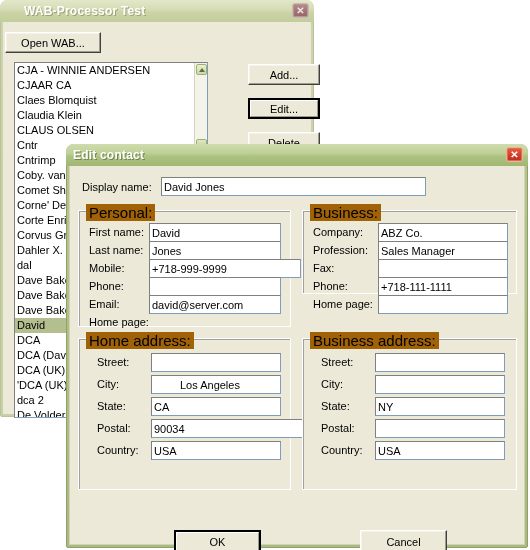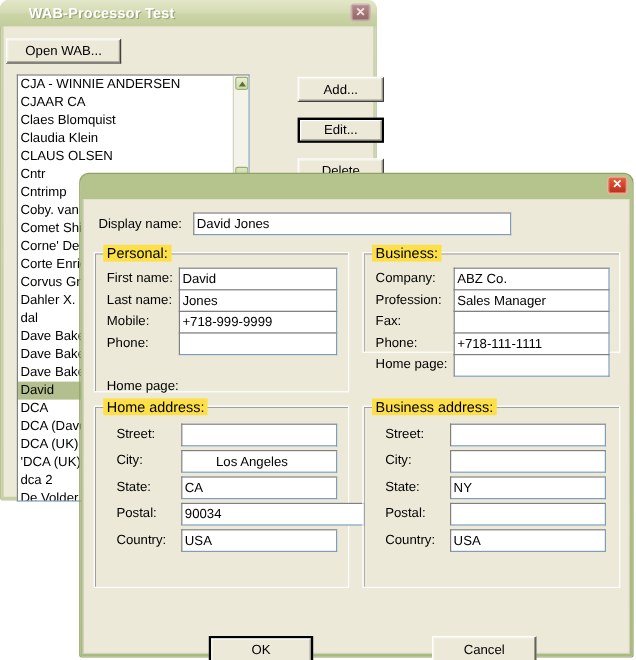--- a/index.html
+++ b/index.html
@@ -167,23 +167,23 @@
   .groupbox {
     position: absolute;
     border: 1px solid #ffffff;
     box-shadow: inset 1px 1px 0 #a0a0a0;
     box-sizing: border-box;
   }
   .groupbox > .gb-title {
     position: absolute;
     top: -7px;
     left: 7px;
-    background: #fde047;
+    background: #a16207;
     padding: 0 3px;
-    font-size: 12px;
+    font-size: 15px;
     color: #000000;
     white-space: nowrap;
   }
 
   
   #wab-window { left: 0; top: 0; width: 314px; height: 417px; }
 
   #open-wab-btn { position: absolute; left: 2px; top: 10px; width: 96px; height: 21px; }
 
   #contact-listbox {
@@ -337,44 +337,51 @@
             <span>Delete</span>
           </div>
         </div>
 
     </div>
   </div>
 
   <div class="win active" id="edit-dialog">
     <div class="win-frame"></div>
 
+    <div class="titlebar">
+      <span class="title-text">Edit contact</span>
+    </div>
     <div class="close-btn" style="right:5px;">✕</div>
 
     <div class="client">
 
       <span class="label" id="display-name-label">Display name:</span>
       <div class="field" id="display-name-input">David Jones</div>
 
       <div class="groupbox" id="personal-group">
         <span class="gb-title">Personal:</span>
       <div class="frow" style="left: 0px; top: 12px; width: 100%;">
             <span class="label" style="left: 10px;">First name:</span>
             <div class="field" style="left: 70px; width: 132px;">David</div>
           </div>
           <div class="frow" style="left: 0px; top: 30px; width: 100%;">
             <span class="label" style="left: 10px;">Last name:</span>
             <div class="field" style="left: 70px; width: 132px;">Jones</div>
           </div>
           <div class="frow" style="left: 0px; top: 48px; width: 100%;">
             <span class="label" style="left: 10px;">Mobile:</span>
-            <div class="field" style="left: 70px; width: 132px;">+718-999-9999</div>
+            <div class="field" style="left: 70px; width: 152px;">+718-999-9999</div>
           </div>
           <div class="frow" style="left: 0px; top: 66px; width: 100%;">
             <span class="label" style="left: 10px;">Phone:</span>
             <div class="field" style="left: 70px; width: 132px;"></div>
+          </div>
+          <div class="frow" style="left: 0px; top: 84px; width: 100%;">
+            <span class="label" style="left: 10px;">Email:</span>
+            <div class="field" style="left: 70px; width: 132px;">david@server.com</div>
           </div>
           <div class="frow" style="left: 0px; top: 102px; width: 100%;">
             <span class="label" style="left: 10px;">Home page:</span>
           </div>
         </div>
 
       <div class="groupbox" id="business-group">
         <span class="gb-title">Business:</span>
       <div class="frow" style="left: 0px; top: 12px; width: 100%;">
             <span class="label" style="left: 10px;">Company:</span>

